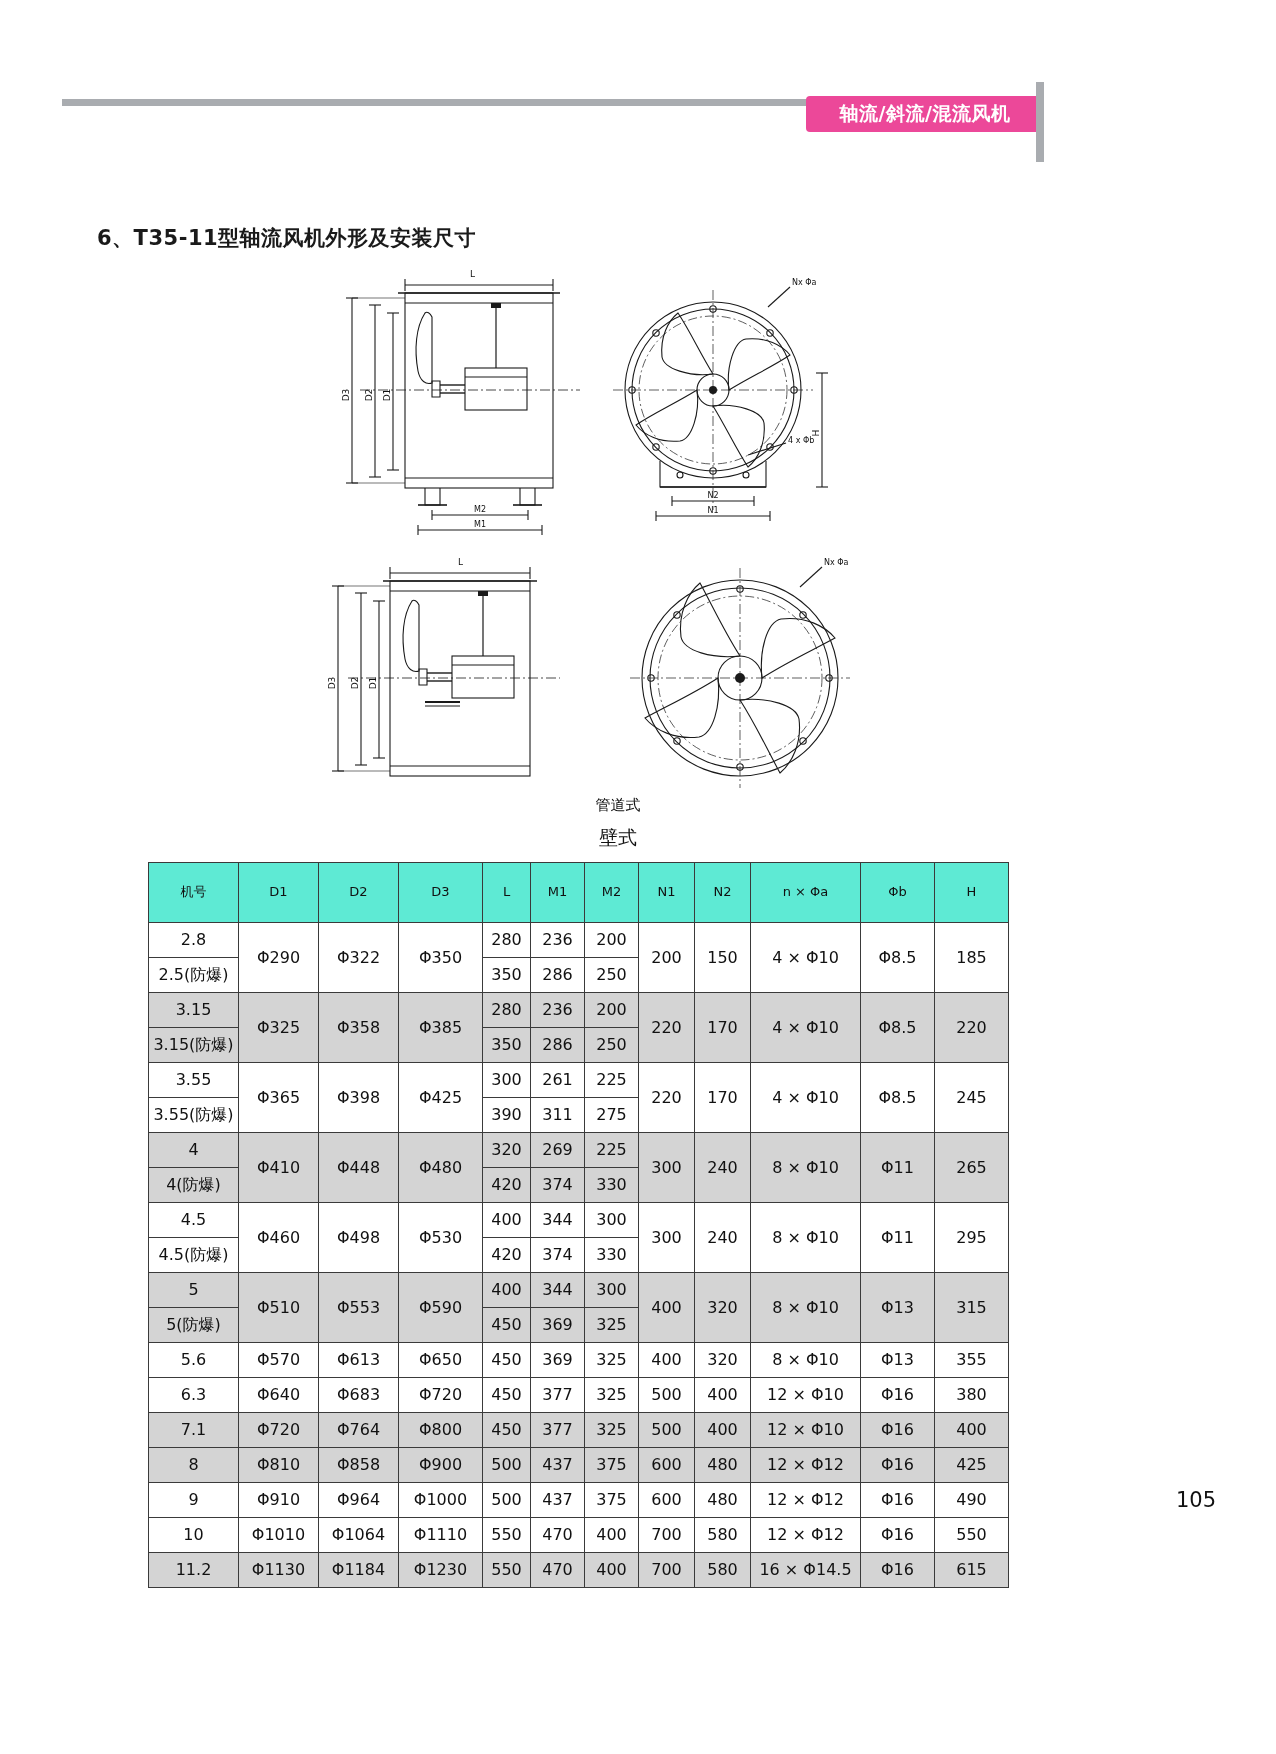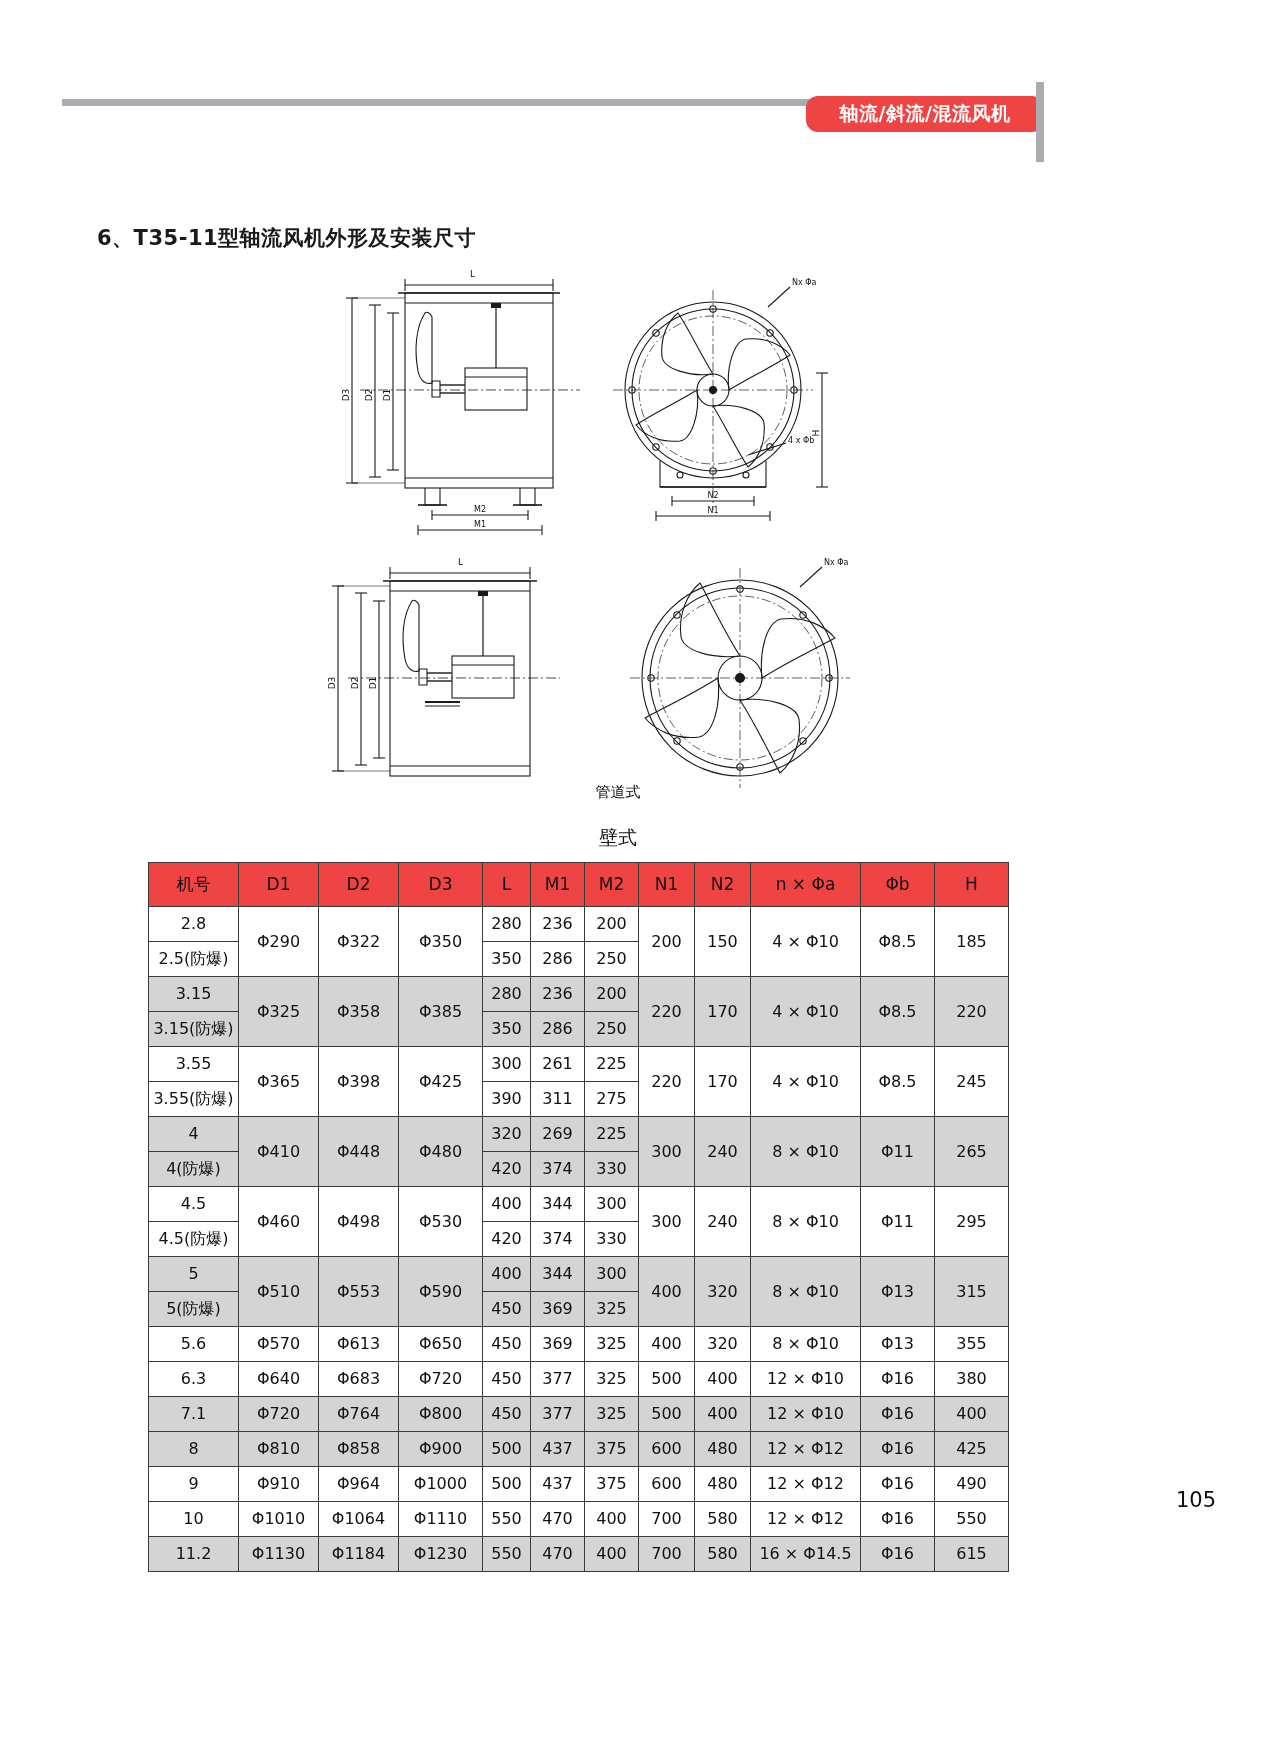--- a/index.html
+++ b/index.html
@@ -13,21 +13,21 @@
   }
 
   
   .header { position:absolute; left:0; top:0; width:1276px; height:180px; }
   .header-rule {
     position:absolute; left:62px; top:99px; width:790px; height:7px;
     background:#a9acb0;
   }
   .header-badge {
     position:absolute; left:806px; top:96px; width:238px; height:36px;
-    background:#ef4444; border-radius:12px;
+    background:#ec4899; border-radius:4px;
     display:flex; align-items:center; justify-content:center;
   }
   .header-badge span {
     color:#ffffff; font-size:19px; font-weight:bold; letter-spacing:0.5px;
     font-family:"DejaVu Sans", sans-serif;
   }
   .header-tab {
     position:absolute; left:1036px; top:82px; width:8px; height:80px;
     background:#a9acb0;
   }
@@ -40,21 +40,21 @@
     letter-spacing:0.5px;
   }
 
   
   .drawings { position:absolute; left:0; top:265px; width:1276px; height:580px; }
   .dwg-caption {
     position:absolute; text-align:center; width:120px;
     font-size:15px; color:#111;
     font-family:"DejaVu Sans", sans-serif;
   }
-  .dwg-cap-1 { left:558px; top:518px; }
+  .dwg-cap-1 { left:558px; top:531px; }
 
   svg.dwg { position:absolute; left:0; top:0; }
 
   
   .table-wrap { position:absolute; left:148px; top:862px; width:860px; }
   table.spec {
     border-collapse:collapse;
     width:860px;
     font-family:"DejaVu Sans", sans-serif;
     table-layout:fixed;
@@ -63,24 +63,24 @@
     border:1px solid #3a3a3a;
     text-align:center;
     vertical-align:middle;
     font-size:16px;
     color:#111;
     padding:0;
     height:35px;
     line-height:1.1;
   }
   table.spec th {
-    background:#ef4444;
+    background:#5eead4;
     font-weight:normal;
-    height:44px;
-    font-size:17px;
+    height:60px;
+    font-size:13px;
   }
   tr.shade td { background:#d4d4d4; }
   tr.plain td { background:#ffffff; }
   td.span-cell { font-size:16px; }
   td.model { font-size:16px;margin-top:12px; }
   td.model-sm { font-size:14.5px; }
 
   
   .page-number {
     position:absolute; right:60px; top:1488px;

